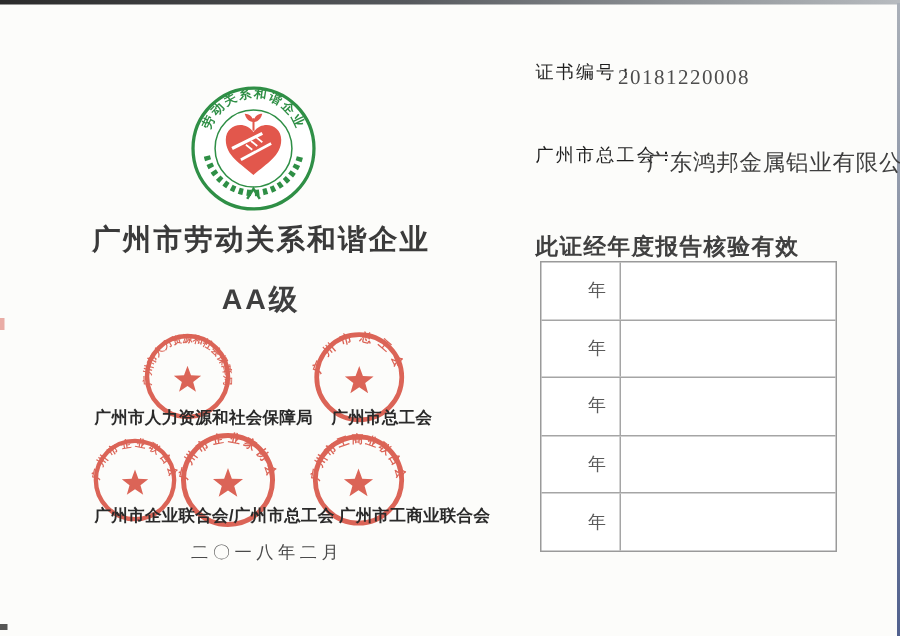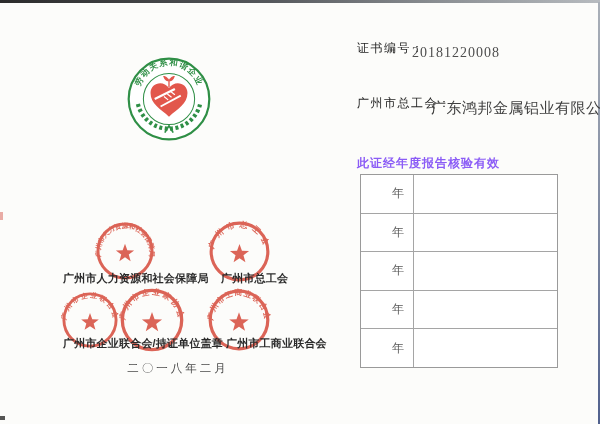--- a/index.html
+++ b/index.html
@@ -46,21 +46,21 @@
     font-size:11.5px;color:#4a4a4a;letter-spacing:3px;}
 
   
   .field-label{font-size:12px;font-weight:normal;color:#1f1f1f;letter-spacing:1.5px;white-space:nowrap;}
   .cert-no-label{left:357px;top:40px;}
   .cert-no-value{left:412px;top:45px;font-family:"Liberation Serif", serif;
     font-size:14px;color:#4d4d4d;letter-spacing:1px;}
   .holder-label{left:357px;top:95px;}
   .holder-value{left:431px;top:99px;font-family:"Liberation Serif", serif;
     font-size:15px;color:#3e3e3e;letter-spacing:0.5px;white-space:nowrap;}
-  .validity-note{left:357px;top:155px;font-size:12px;font-weight:bold;color:#8b5cf6;
+  .validity-note{left:357px;top:155px;font-size:15px;font-weight:bold;color:#404040;
     letter-spacing:1px;white-space:nowrap;}
 
   .year-table{left:360px;top:174px;width:198px;height:194px;
     border:1px solid #9a9a9a;display:flex;flex-direction:column;box-sizing:border-box;background:#fff;}
   .year-row{flex:1;display:flex;border-top:1px solid #a5a5a5;}
   .year-row:first-child{border-top:none;}
   .year-cell-label{width:53px;border-right:1px solid #a5a5a5;display:flex;
     align-items:center;justify-content:flex-end;padding-right:9px;box-sizing:border-box;
     font-family:"Liberation Serif", serif;font-size:12px;color:#5a5a5a;}
   .year-cell-blank{flex:1;}
@@ -91,20 +91,22 @@
     <path d="M 33,50 L 57,38" stroke="#ffffff" stroke-width="2.6" fill="none"></path>
     <path d="M 40,59 L 64,46" stroke="#ffffff" stroke-width="2.2" fill="none"></path>
     <path d="M 52,41 L 57,45 M 48,44 L 53,48 M 44,47 L 49,51" stroke="#ffffff" stroke-width="1.4" fill="none"></path>
     <path d="M 50,36 C 50,31 50,29 50,26" stroke="#e2574c" stroke-width="1.6" fill="none"></path>
     <path d="M 50,29 C 46,29 44,26 43,22.5 C 47.5,22.5 49.5,25.5 50,29 Z" fill="#e2574c"></path>
     <path d="M 50,29 C 54,29 56,26 57,22.5 C 52.5,22.5 50.5,25.5 50,29 Z" fill="#e2574c"></path>
   </g>
 </svg>
 
 <div class="abs title-wrap">
+  <div class="title-line1">广州市劳动关系和谐企业</div>
+  <div class="title-line2">AA级</div>
 </div>
 
 <svg class="abs seal seal-1" viewBox="0 0 100 100">
   <defs>
       <path id="arc1" d="M 12,68 A 41,41 0 1 1 88,68" fill="none"></path>
     </defs>
   <circle cx="50" cy="50" r="45" fill="none" stroke="#d9584a" stroke-width="5"></circle>
   <text text-anchor="middle"><textPath href="#arc1" startOffset="50%">广州市人力资源和社会保障局</textPath></text>
   <polygon points="50,38 53.9,48.7 65.2,49.1 56.3,56 59.4,66.9 50,60.6 40.6,66.9 43.7,56 34.8,49.1 46.1,48.7" fill="#d9584a"></polygon>
 </svg>
@@ -140,21 +142,21 @@
   <defs>
       <path id="arc5" d="M 12,68 A 41,41 0 1 1 88,68" fill="none"></path>
     </defs>
   <circle cx="50" cy="50" r="45" fill="none" stroke="#d9584a" stroke-width="5"></circle>
   <text text-anchor="middle"><textPath href="#arc5" startOffset="50%">广州市工商业联合会</textPath></text>
   <polygon points="50,38 53.9,48.7 65.2,49.1 56.3,56 59.4,66.9 50,60.6 40.6,66.9 43.7,56 34.8,49.1 46.1,48.7" fill="#d9584a"></polygon>
 </svg>
 
 <div class="abs issuer-label lab-1">广州市人力资源和社会保障局</div>
 <div class="abs issuer-label lab-2">广州市总工会</div>
-<div class="abs issuer-label lab-3">广州市企业联合会/持证单位盖章</div>
+<div class="abs issuer-label lab-3">广州市企业联合会/广州市总工会</div>
 <div class="abs issuer-label lab-4">广州市工商业联合会</div>
 
 <div class="abs date-line">二〇一八年二月</div>
 
 <div class="abs field-label cert-no-label">证书编号：</div>
 <div class="abs cert-no-value">20181220008</div>
 
 <div class="abs field-label holder-label">广州市总工会：</div>
 <div class="abs holder-value">广东鸿邦金属铝业有限公司</div>
 

